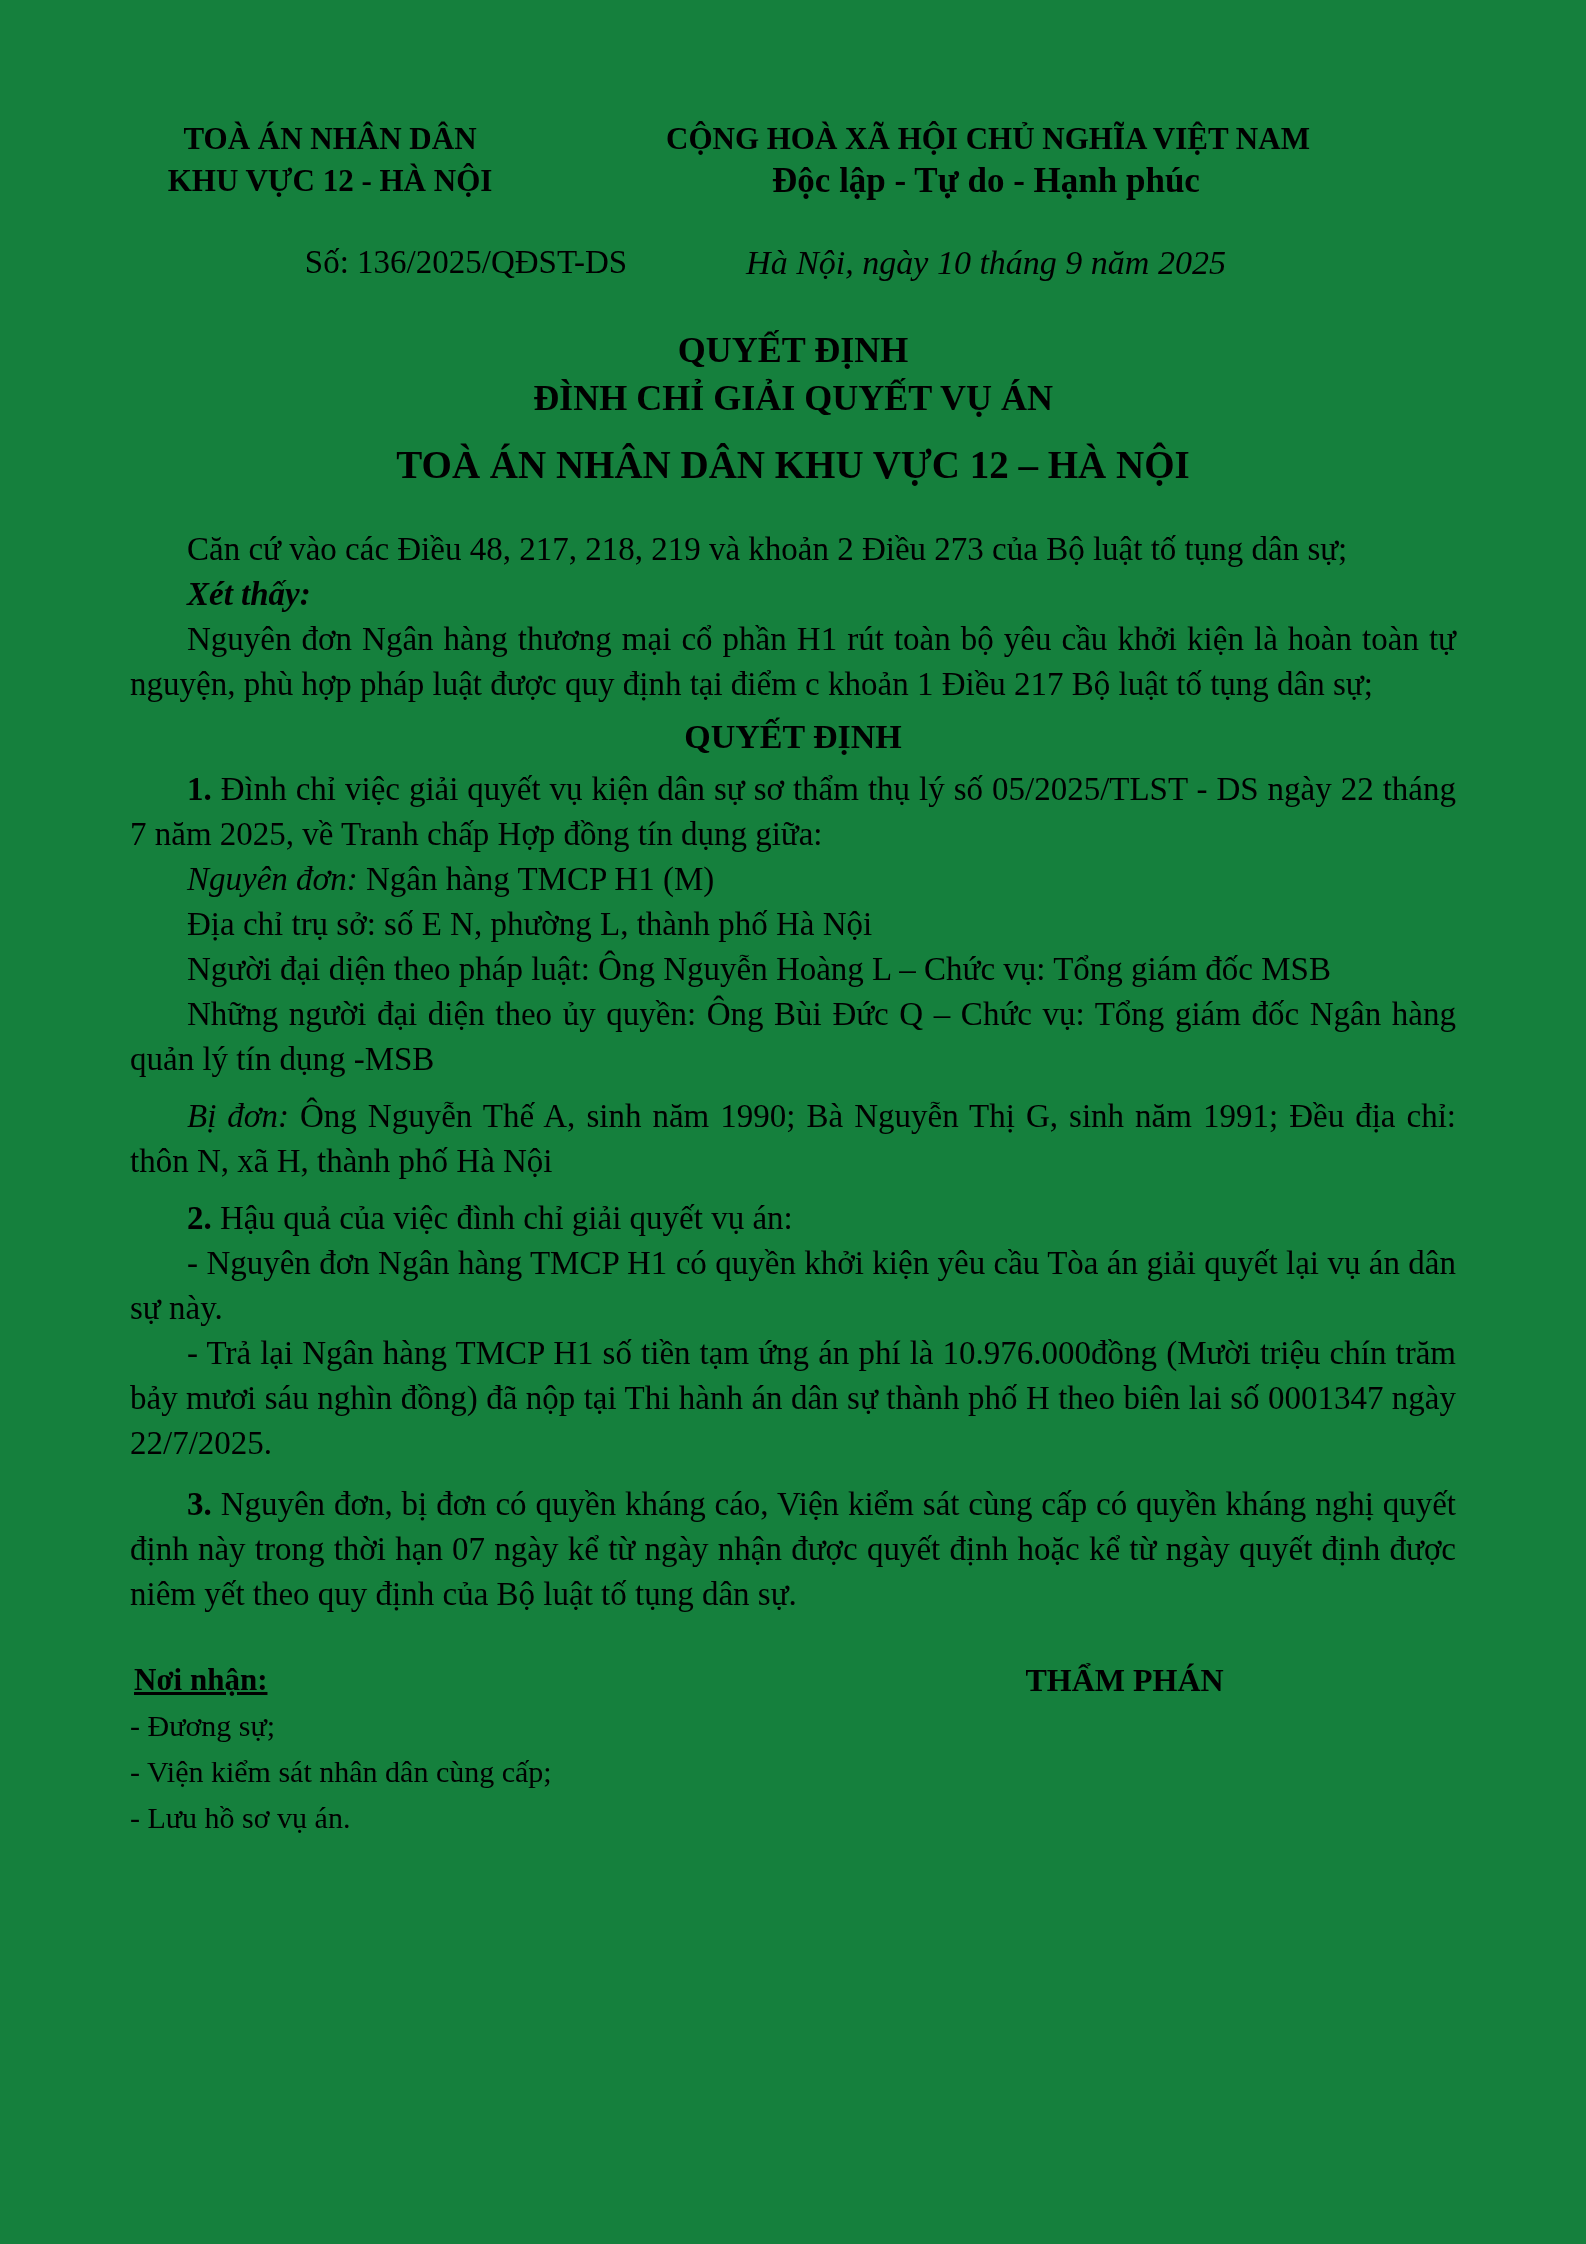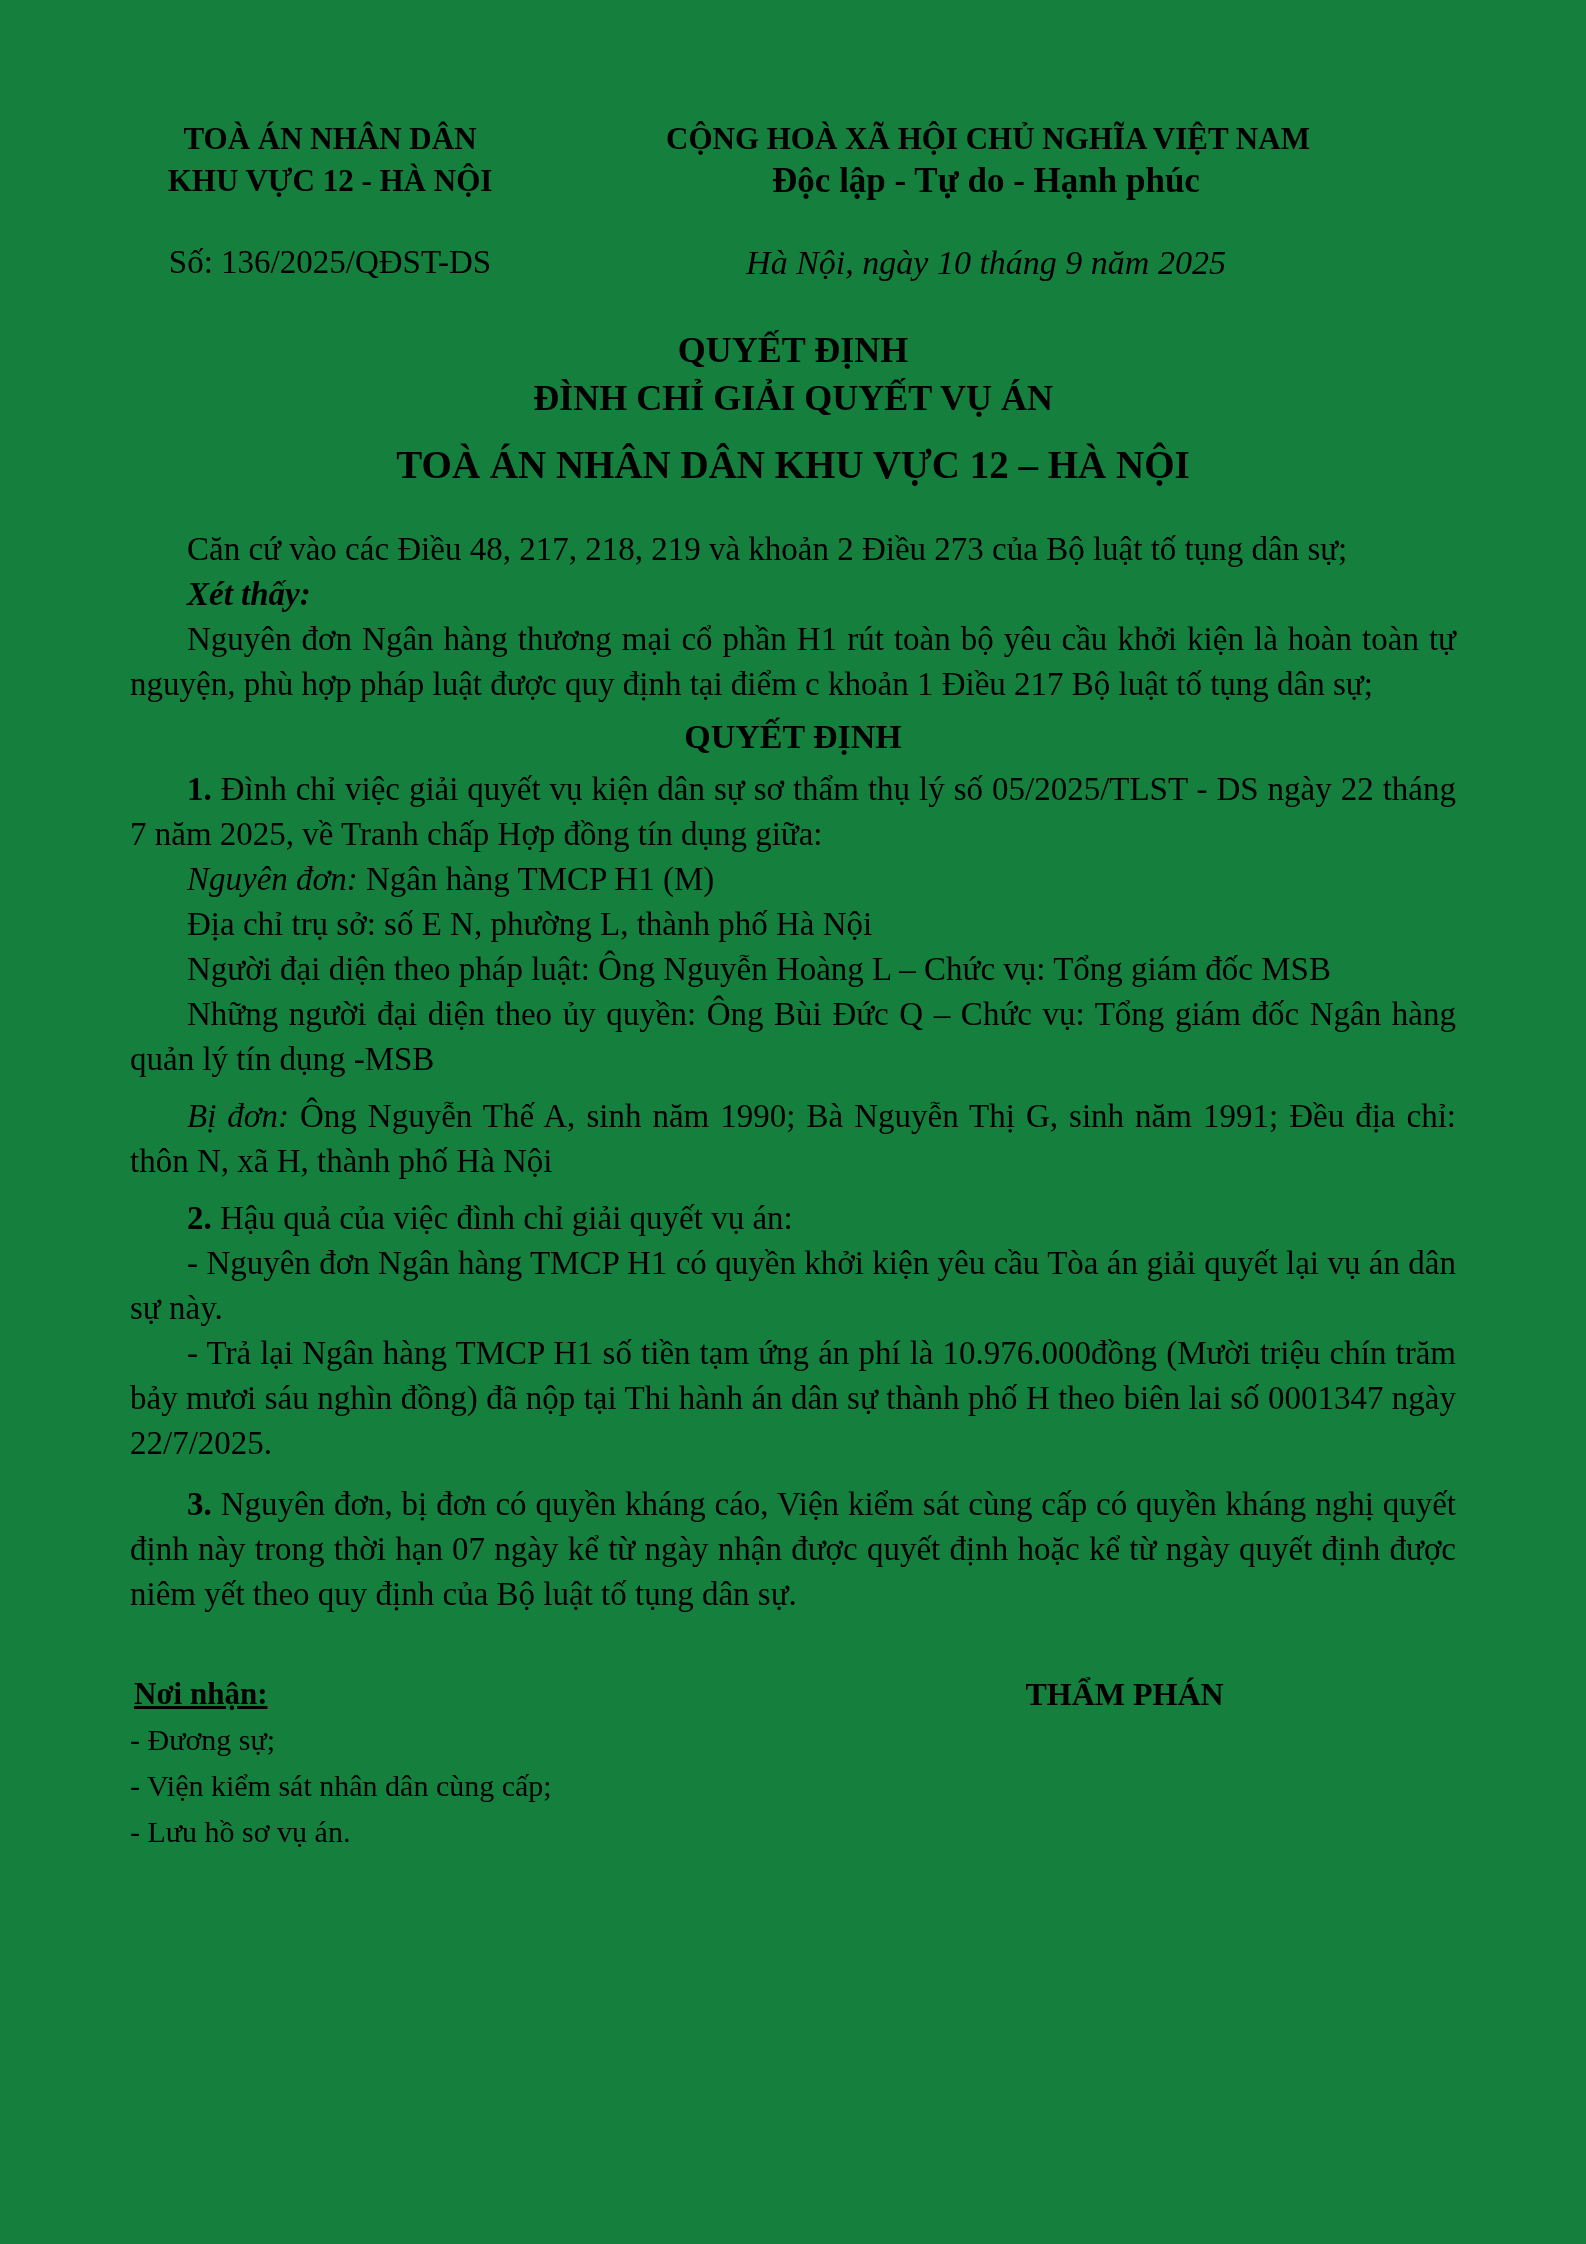--- a/index.html
+++ b/index.html
@@ -48,23 +48,22 @@
     white-space: nowrap;
   }
   .national-motto {
     font-weight: bold;
     font-size: 35px;
     line-height: 42px;
     white-space: nowrap;
   }
   .subheader-row {
     display: flex;
-    justify-content: space-between;
+    justify-content: flex-end;
     margin-top: 38px;
-    gap: 34px;
   }
   .doc-number {
     width: 400px;
     text-align: center;
     font-size: 33px;
     line-height: 45px;
     white-space: nowrap;
   }
   .date-line {
     width: 640px;
@@ -120,21 +119,21 @@
     font-size: 34px;
     line-height: 48px;
     margin: 6px 0 6px 0;
   }
   .gap-sm { margin-top: 12px; }
   .gap-md { margin-top: 16px; }
 
   
   .footer-row {
     display: flex;
-    margin-top: 54px;
+    margin-top: 40px;
     align-items: flex-start;
   }
   .recipients-block {
     width: 50%;
     font-size: 30px;
     line-height: 46px;
   }
   .recipients-label {
     font-weight: bold;
     text-decoration: underline;

